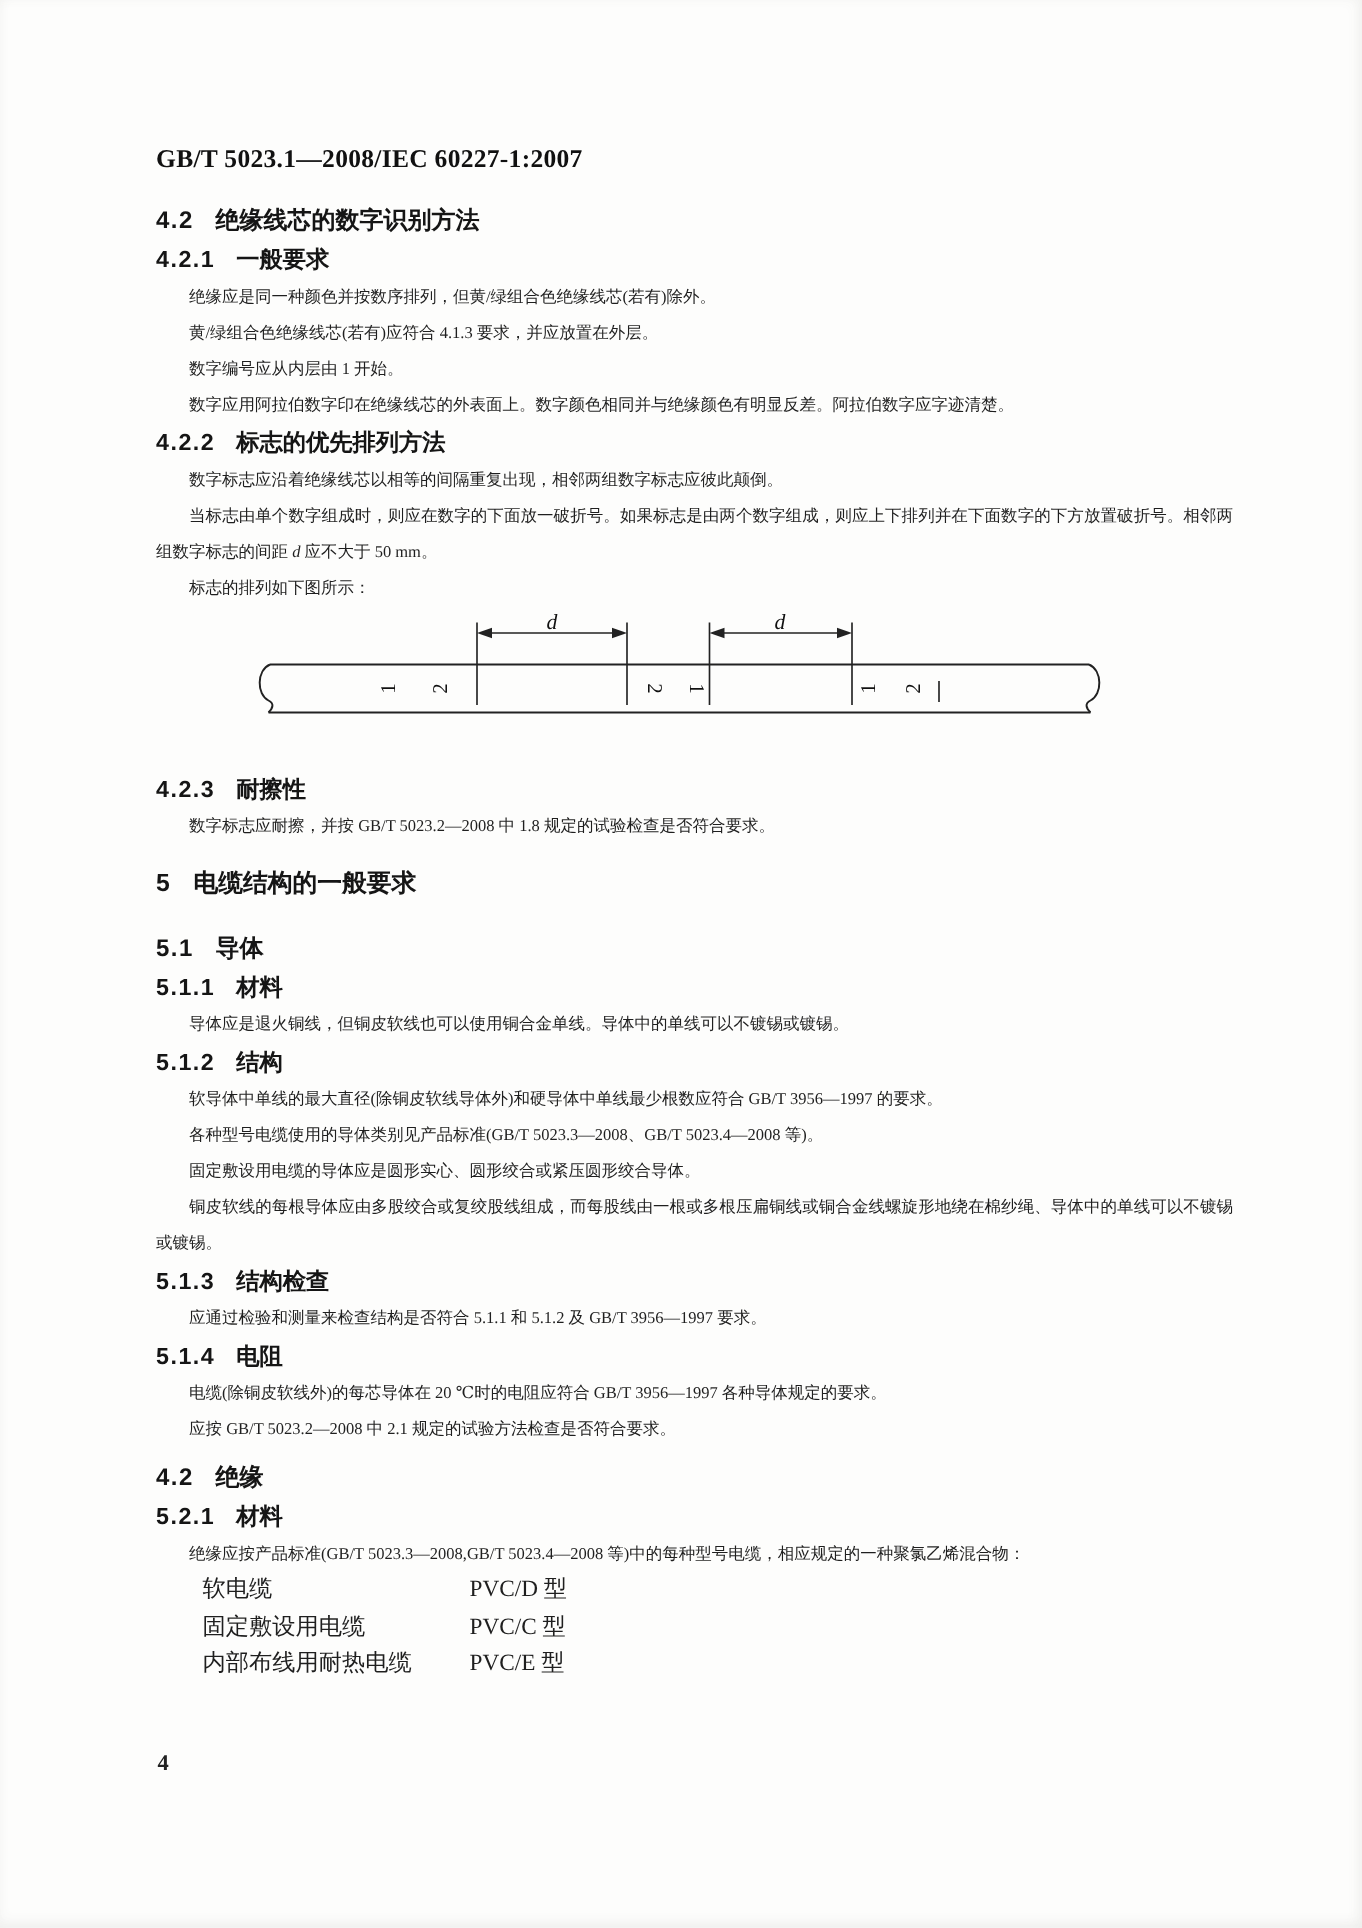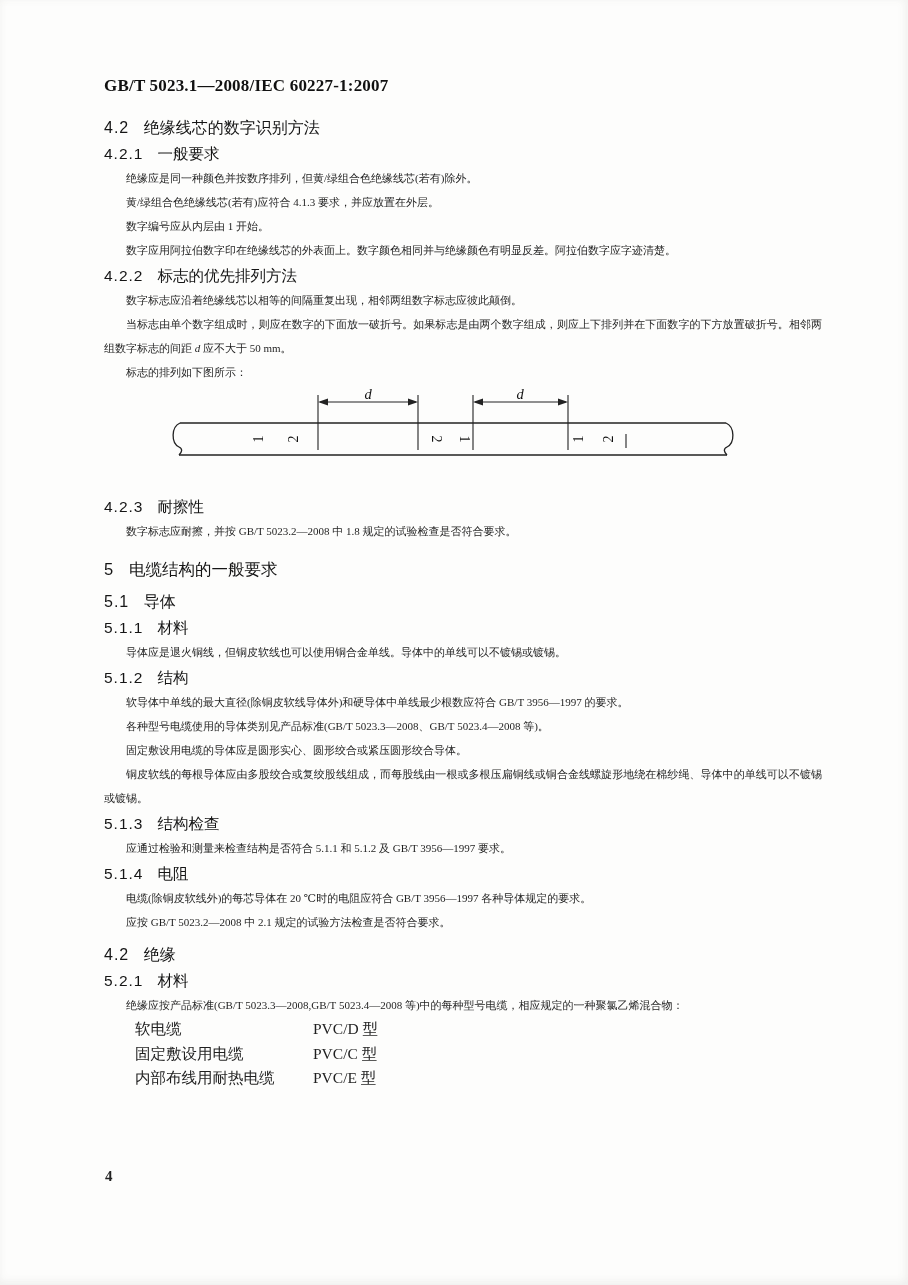--- a/index.html
+++ b/index.html
@@ -2,34 +2,34 @@
 <html><head>
 <meta charset="utf-8">
 <style>
   html,body{margin:0;padding:0;}
   body{background:#ffffff;}
   .page{
     position:relative;
     width:908px;height:1285px;
     box-sizing:border-box;
     background:#fdfdfc;
-    padding:76px 86px 0 104px;
+    padding:96px 86px 0 104px;
     font-family:"Liberation Serif","DejaVu Serif",serif;
     color:#1f1f1f;
     box-shadow:inset 0 -4px 8px rgba(90,90,80,0.06), inset -4px 0 8px rgba(90,90,80,0.04);
     overflow:hidden;
   }
   .doc-code{
     font-family:"Liberation Serif","DejaVu Serif",serif;
     font-weight:bold;font-size:17px;line-height:20px;
     color:#111;margin:0 0 20px 0;letter-spacing:0.2px;
   }
-  .h{font-family:"Liberation Sans","DejaVu Sans",sans-serif;font-weight:normal;color:#151515;}
+  .h{font-family:"Liberation Sans","DejaVu Sans",sans-serif;font-weight:bold;color:#151515;}
   .h .num{margin-right:0.9em;letter-spacing:1px;}
-  .h1{font-size:16.5px;line-height:24px;margin:14px 0 9px 0;}
+  .h1{font-size:16.5px;line-height:24px;margin:14px 0 20px 0;}
   .h2{font-size:16px;line-height:24px;margin:9px 0 2px 0;}
   .h3{font-size:15.5px;line-height:24px;margin:2px 0 0 0;}
   .p{
     font-size:11px;line-height:24px;margin:0;
     text-align:justify;text-indent:2em;color:#1f1f1f;
   }
   .p .dim{font-style:italic;font-family:"Liberation Serif","DejaVu Serif",serif;}
   .fig-wrap{margin:5px 0 12px 0;height:84px;}
   .fig-wrap svg{display:block;margin-left:66px;}
   .fig-line{stroke:#222;stroke-width:1.3;fill:none;}

